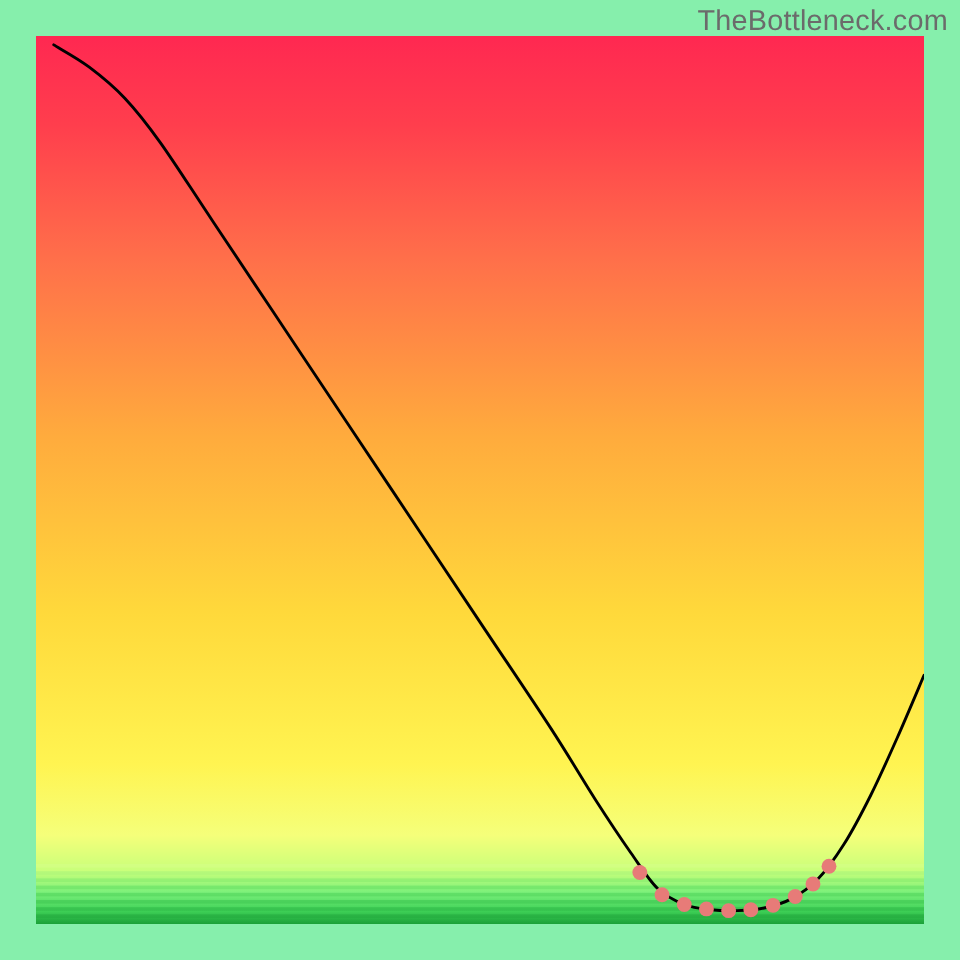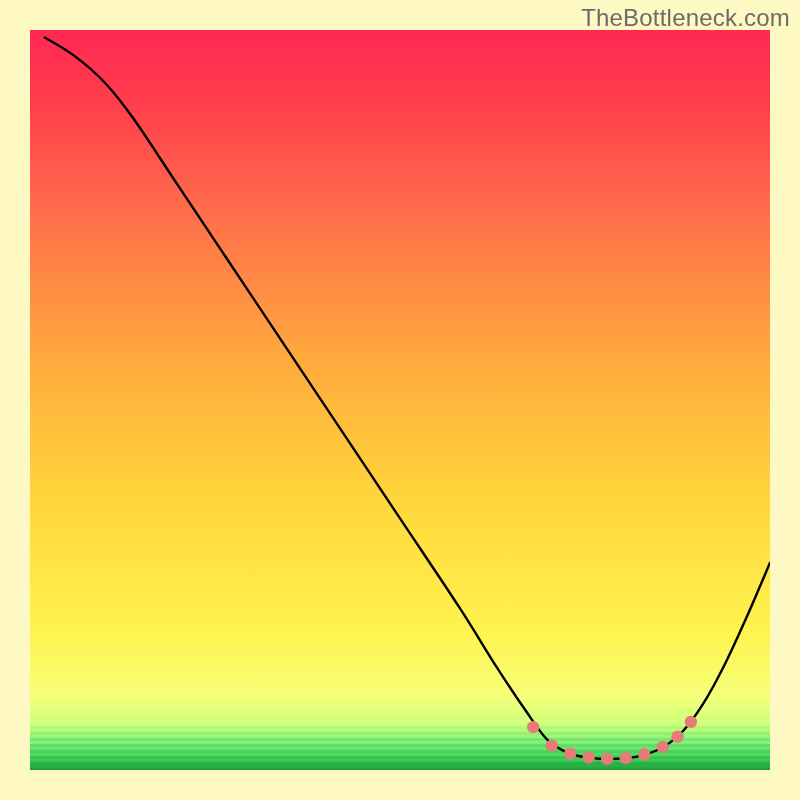--- a/index.html
+++ b/index.html
@@ -7,21 +7,21 @@
     padding: 0;
     width: 800px;
     height: 800px;
     background: #000;
     overflow: hidden;
     font-family: Arial, Helvetica, sans-serif;
   }
   .frame {
     position: absolute;
     inset: 0;
-    background: #fef9c3;
+    background: #86efac;
   }
   .watermark {
     position: absolute;
     top: 4px;
     right: 10px;
     color: #6b6b6b;
     font-size: 24px;
     font-weight: 500;
     letter-spacing: 0.2px;
     z-index: 10;

